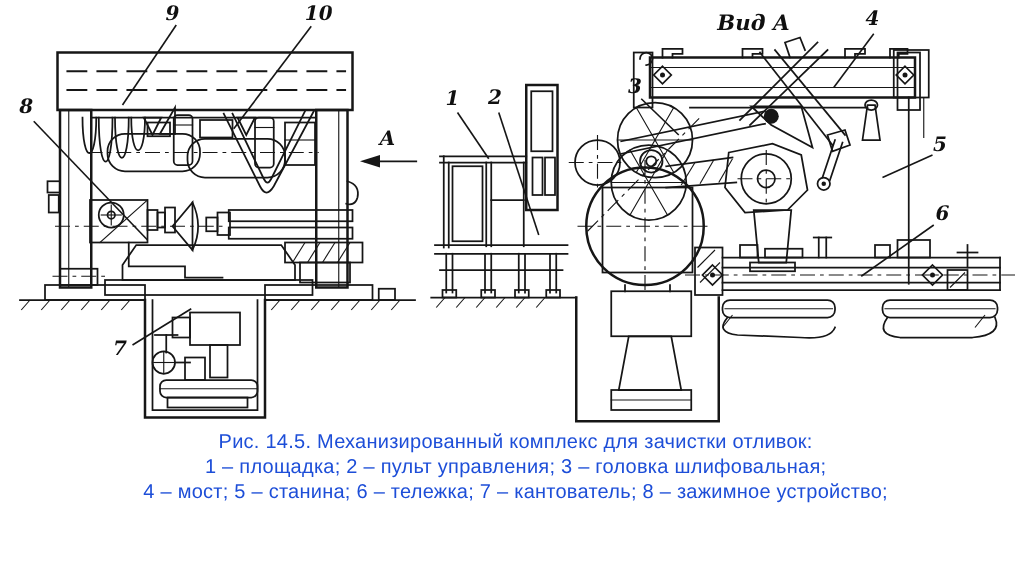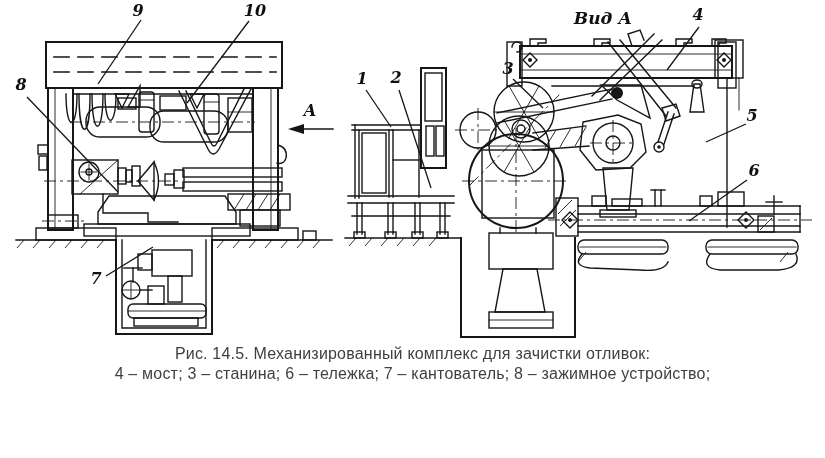--- a/index.html
+++ b/index.html
@@ -10,21 +10,21 @@
   .s{fill:none;stroke:#161616;stroke-width:1.4;stroke-linecap:square;stroke-linejoin:miter;}
   .s2{stroke-width:2;}
   .thin{stroke-width:0.9;}
   .dash{stroke-dasharray:15 9;stroke-width:1.7;}
   .cl{fill:none;stroke:#161616;stroke-width:0.9;stroke-dasharray:12 4 3 4;}
   .hat{fill:none;stroke:#161616;stroke-width:0.9;}
   .fb{fill:#161616;stroke:none;}
   .lead{fill:none;stroke:#161616;stroke-width:1.3;}
   text.num{font:italic 600 16px "DejaVu Serif",serif;fill:#101010;}
   text.view{font:italic 700 17px "DejaVu Serif",serif;fill:#101010;}
-  .caption{position:absolute;left:0;top:344px;width:825px;text-align:center;color:#404040;
+  .caption{position:absolute;left:0;top:344px;width:825px;text-align:center;color:#1d4ed8;
            font-size:16px;line-height:20px;letter-spacing:0.2px;}
   .caption div{white-space:nowrap;}
 </style>
 </head>
 <body>
 
 <div class="stage">
   <svg width="825" height="340" viewBox="0 0 825 340">
 
     <g>
@@ -367,15 +367,16 @@
       </g>
       <g>
         <line class="lead" x1="747" y1="180" x2="689" y2="221"></line>
         <text class="num" x="754" y="176" text-anchor="middle">6</text>
       </g>
     </g>
   </svg>
 
   <div class="caption">
     <div>Рис. 14.5. Механизированный комплекс для зачистки отливок:</div>
-    <div>4 – мост; 3 – станина; 6 – тележка; 7 – кантователь; 8 – зажимное устройство;</div>
+    <div>1 – площадка; 2 – пульт управления; 3 – головка шлифовальная;</div>
+    <div>4 – мост; 5 – станина; 6 – тележка; 7 – кантователь; 8 – зажимное устройство;</div>
   </div>
 </div>
 
 </body></html>

